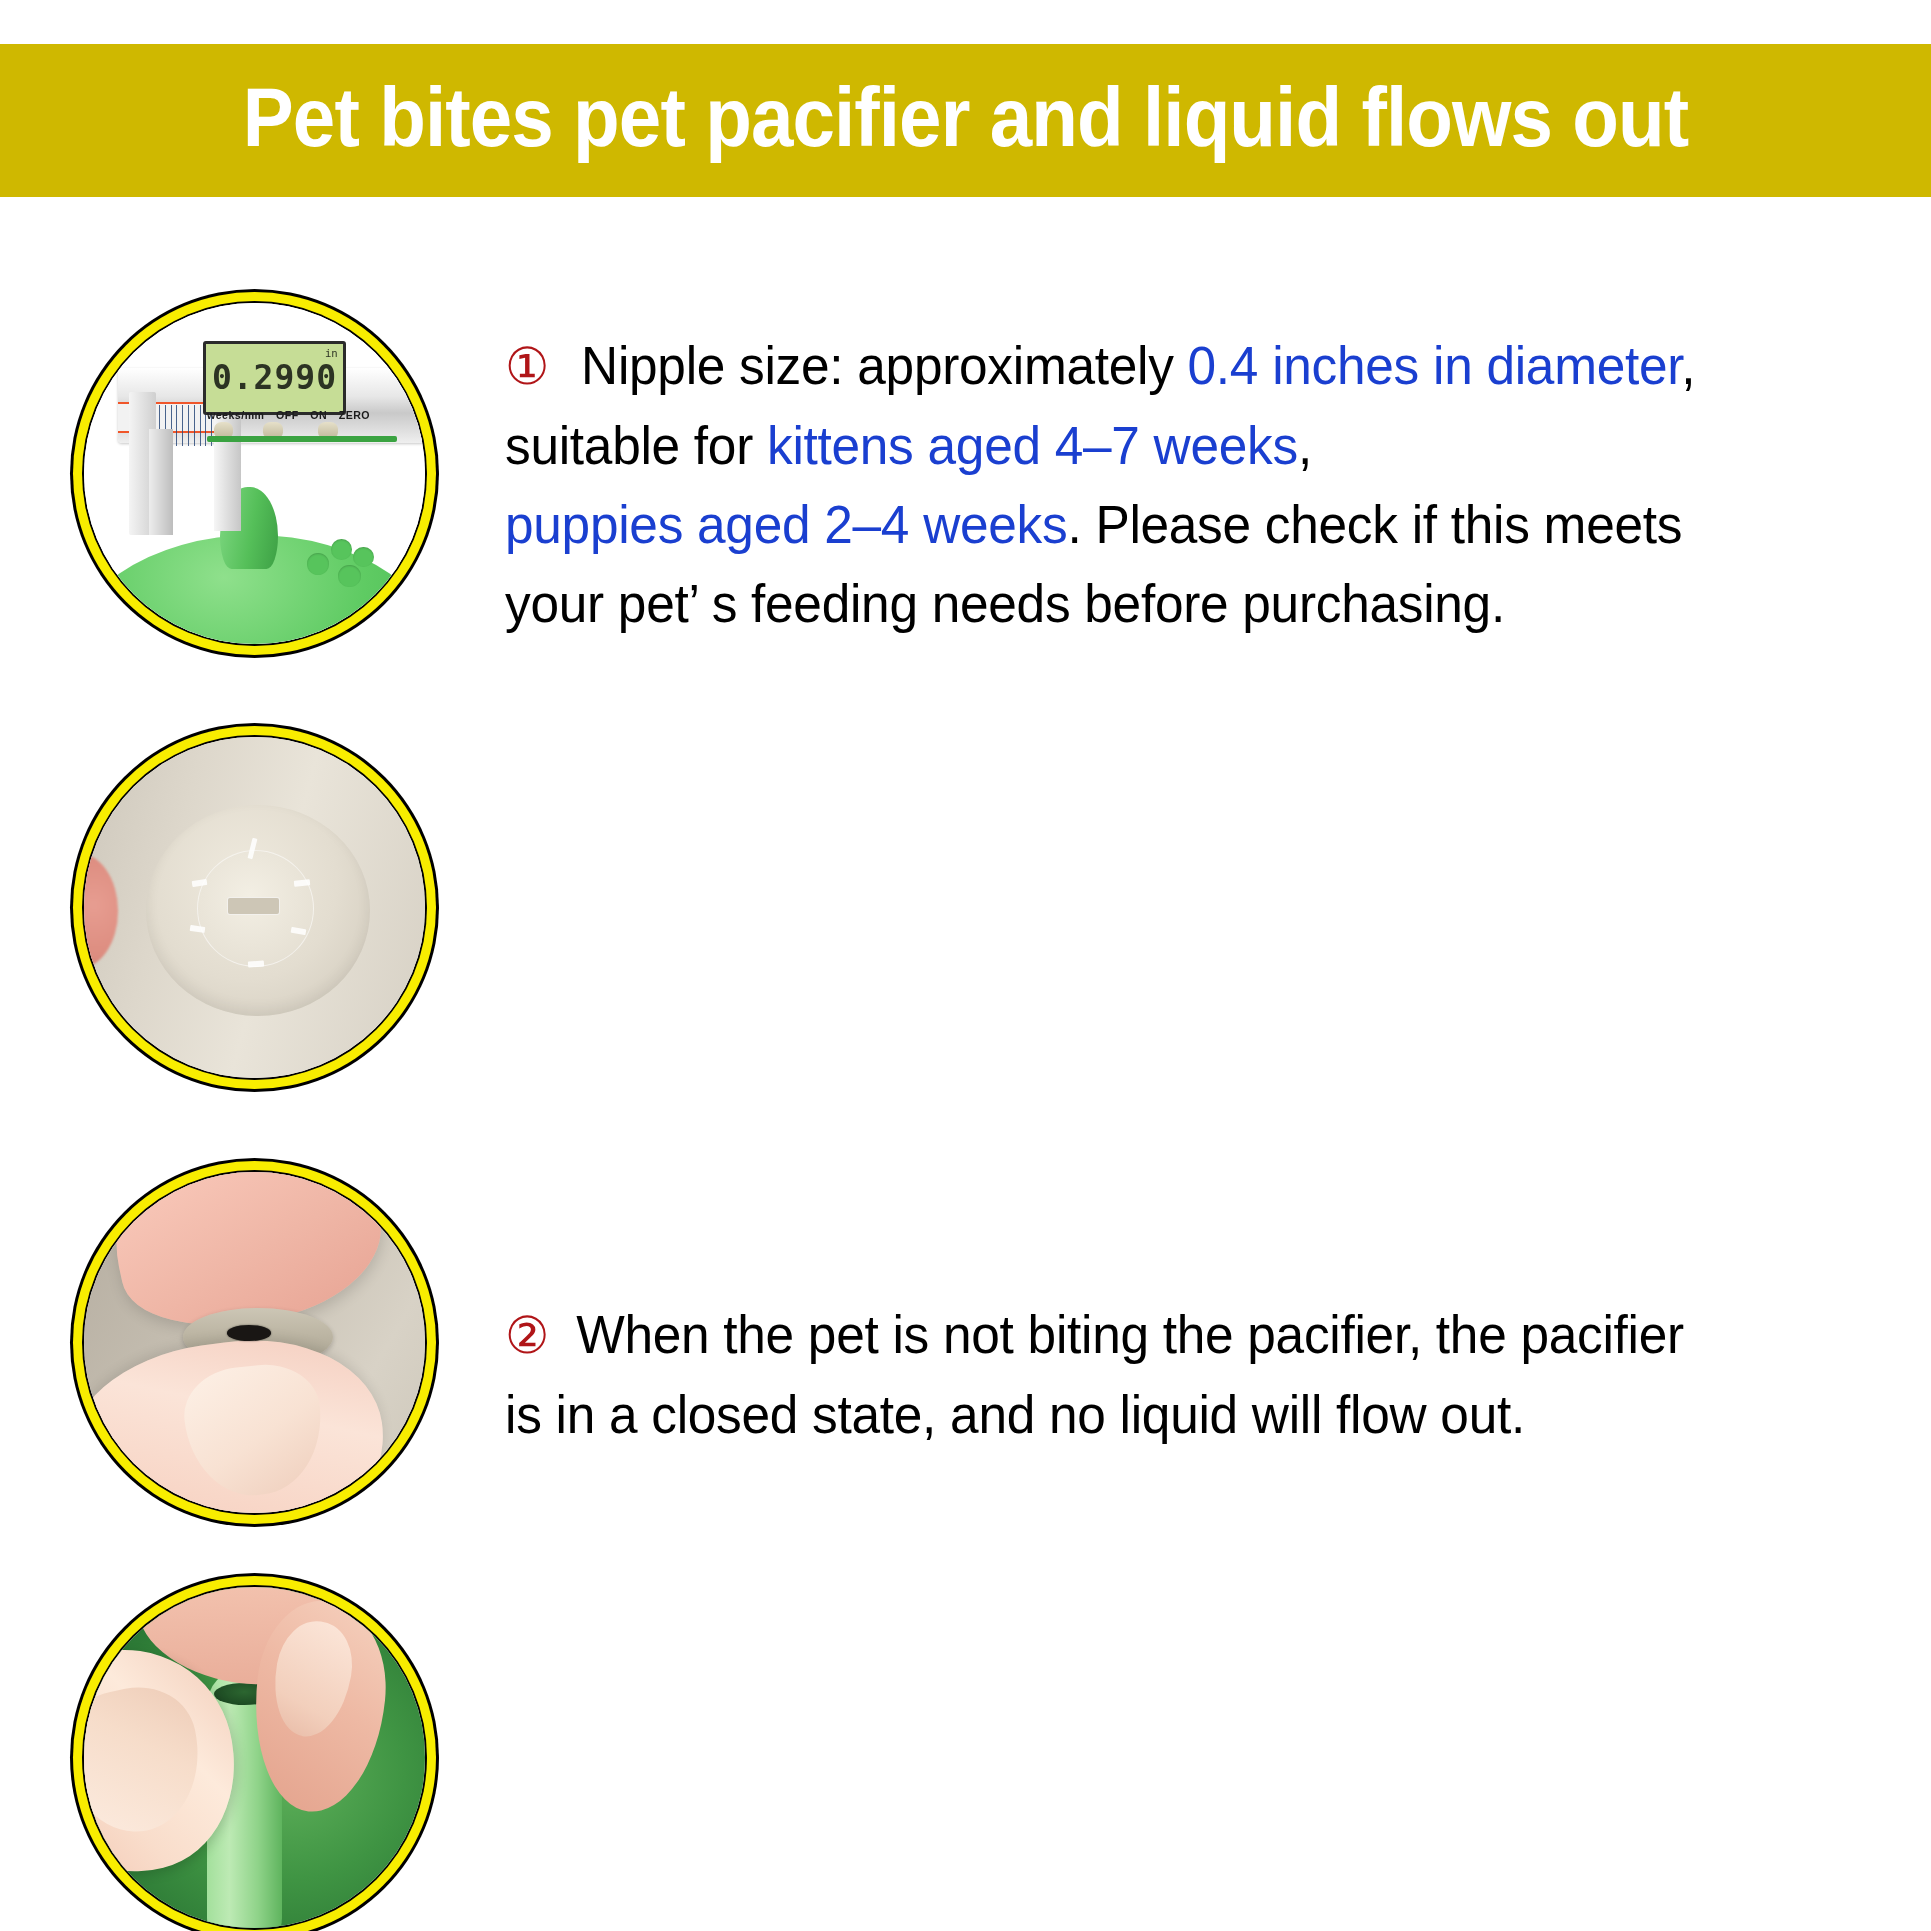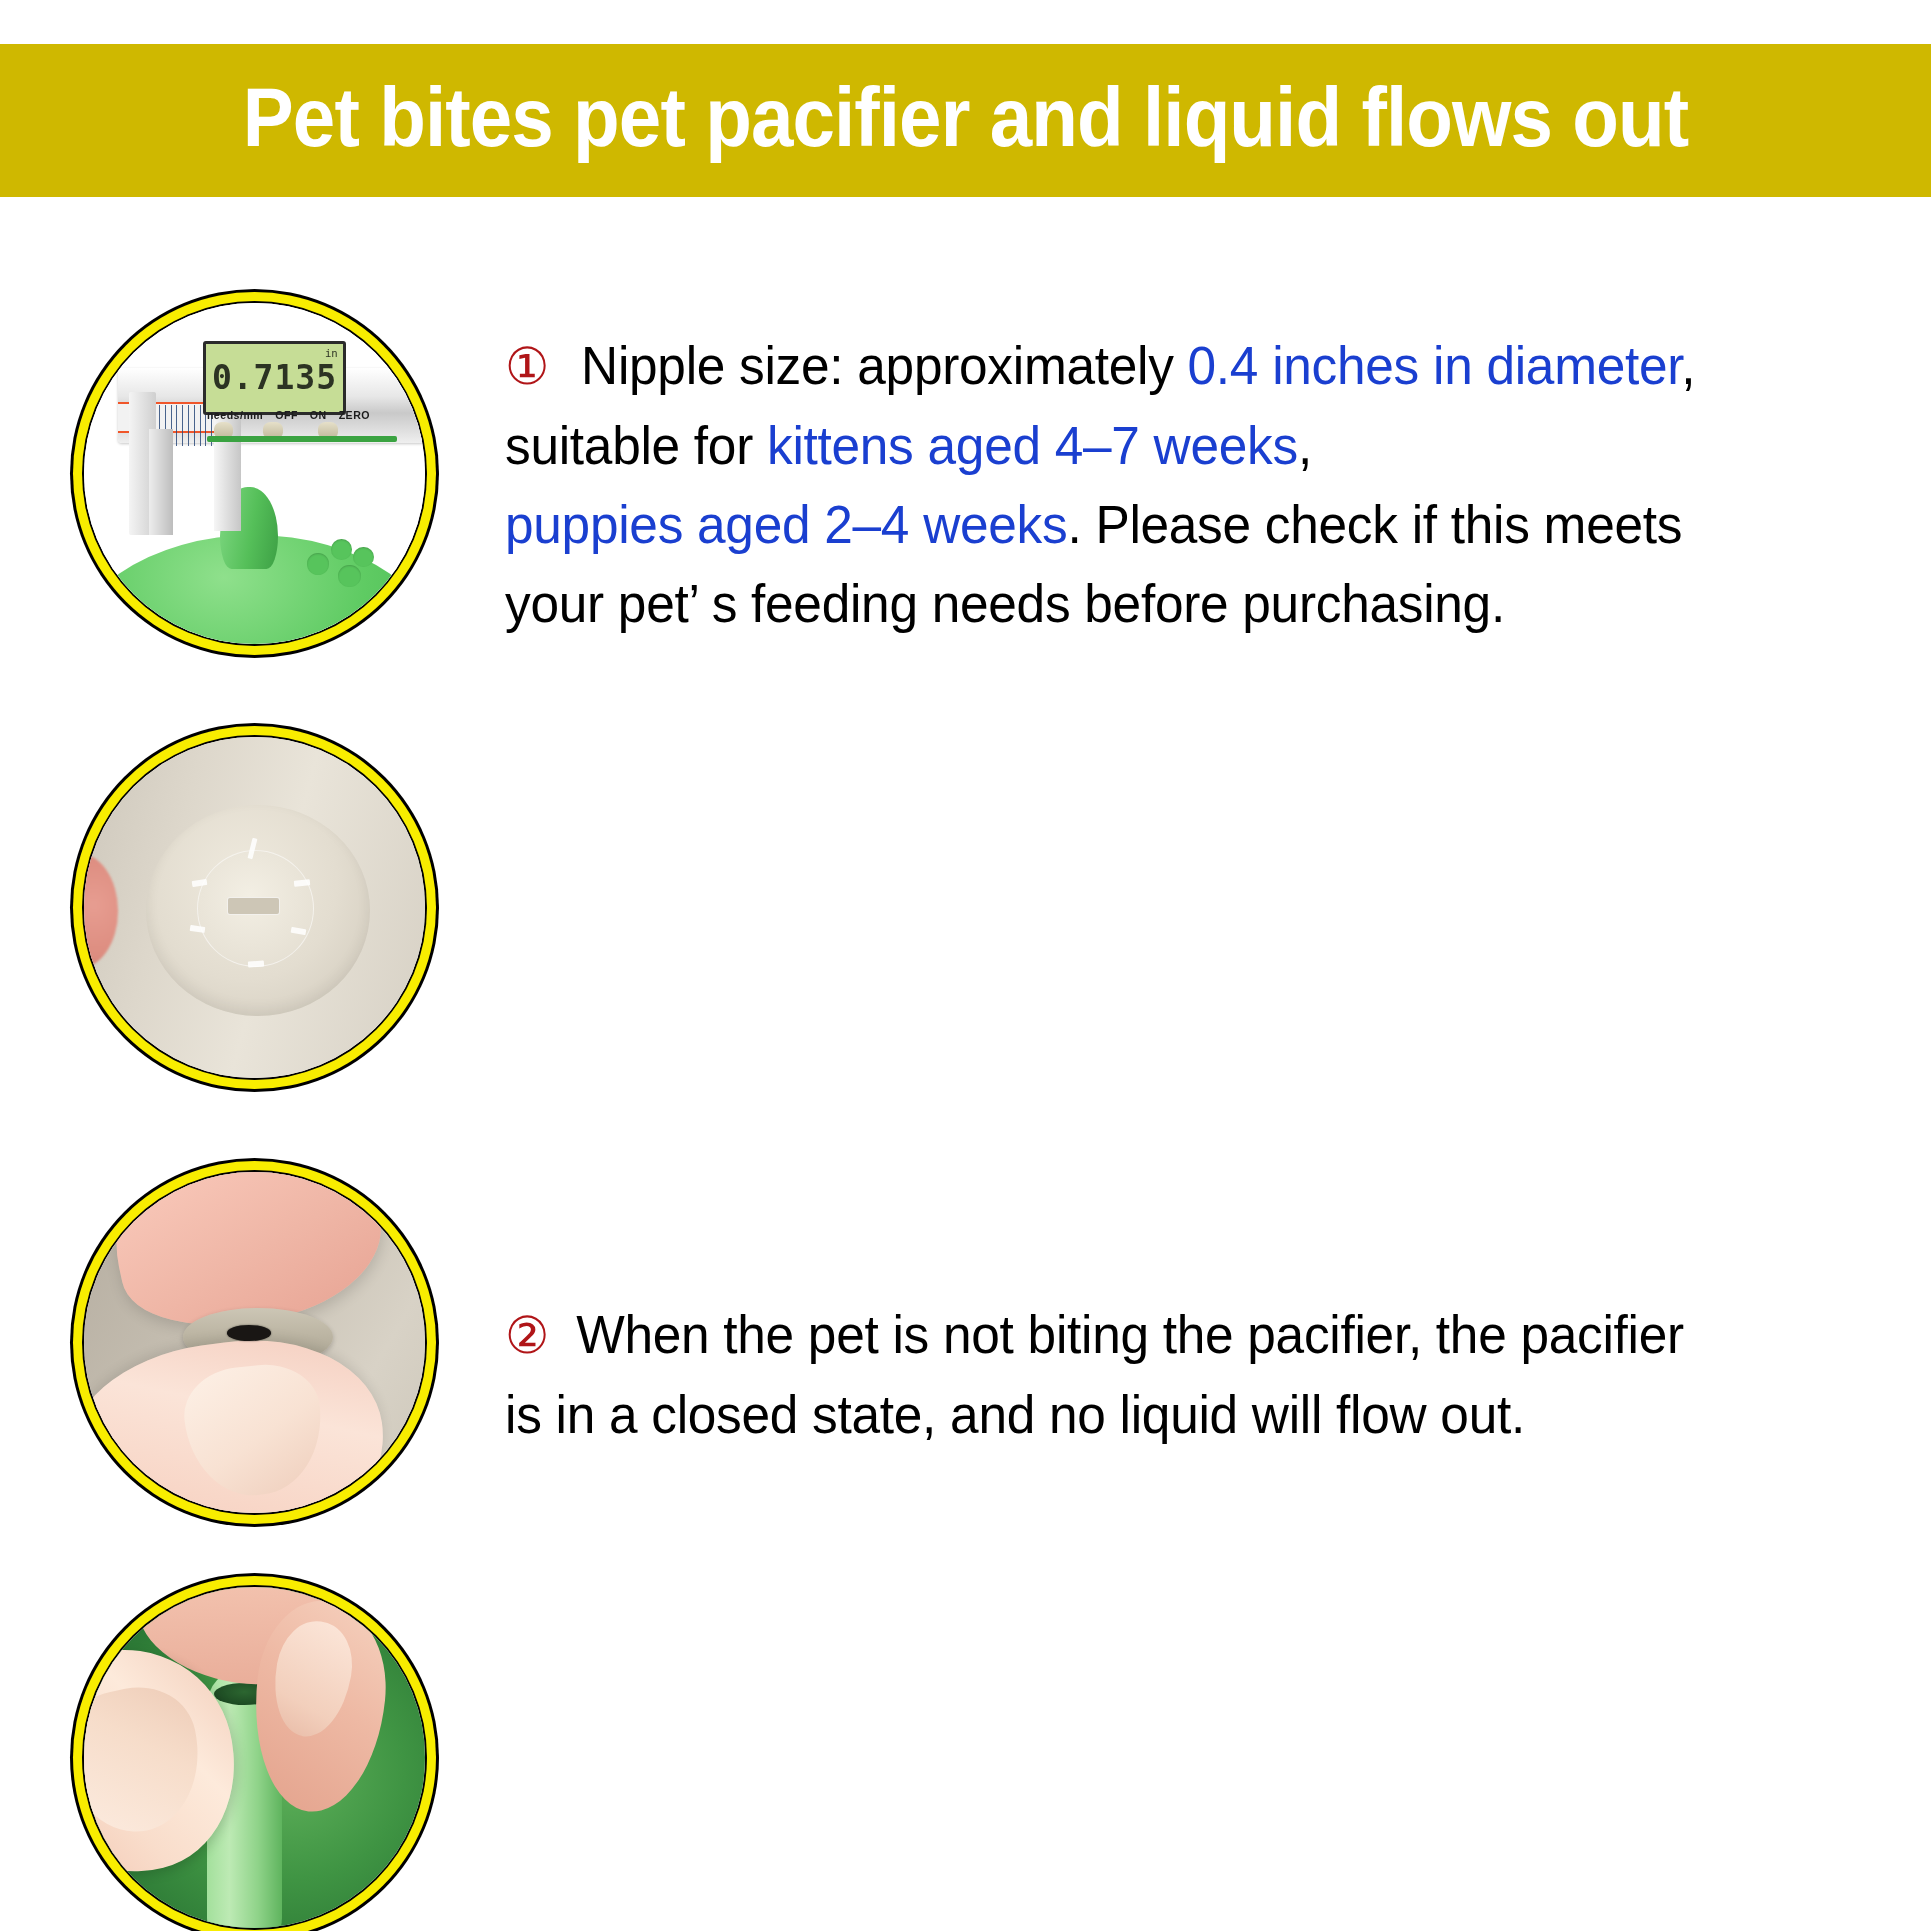--- a/index.html
+++ b/index.html
@@ -433,25 +433,25 @@
                 <i></i>
             </div>
             <div class="p1-green-nub"></div>
             <div class="p1-caliper-body"></div>
             <div class="p1-caliper-scale"></div>
             <div class="p1-scale-ticks"></div>
             <div class="p1-jaw-left"></div>
             <div class="p1-jaw-left2"></div>
             <div class="p1-jaw-right"></div>
             <div class="p1-lcd">
-              <span class="p1-lcd-value">0.7135</span>
+              <span class="p1-lcd-value">0.2990</span>
               <span class="p1-lcd-unit">in</span>
             </div>
             <div class="p1-labels">
-              <span>needs/mm</span>
+              <span>weeks/mm</span>
               <span>OFF</span>
               <span>ON</span>
               <span>ZERO</span>
             </div>
             <div class="p1-buttons">
               <i></i>
                 <i></i>
                 <i></i>
             </div>
             <div class="p1-green-stripe"></div>

